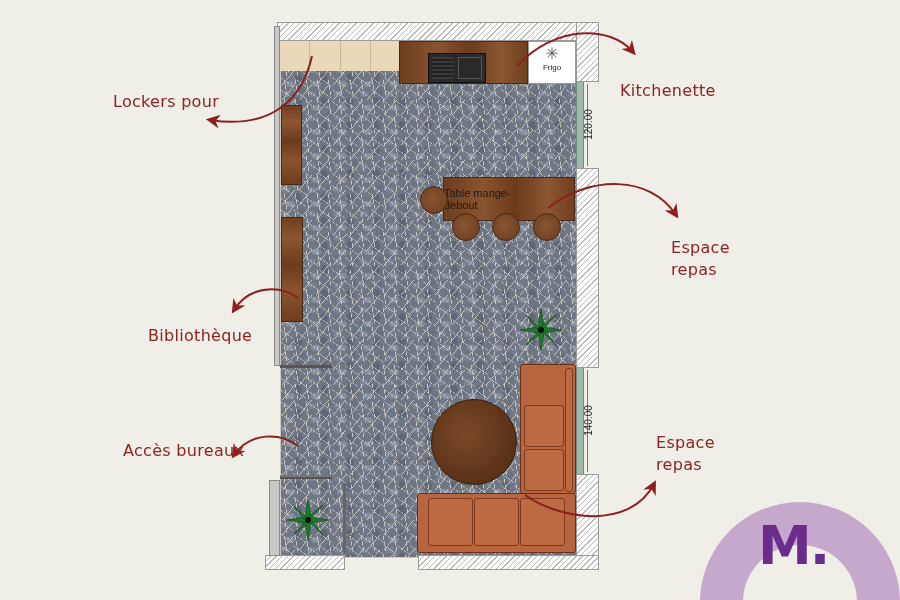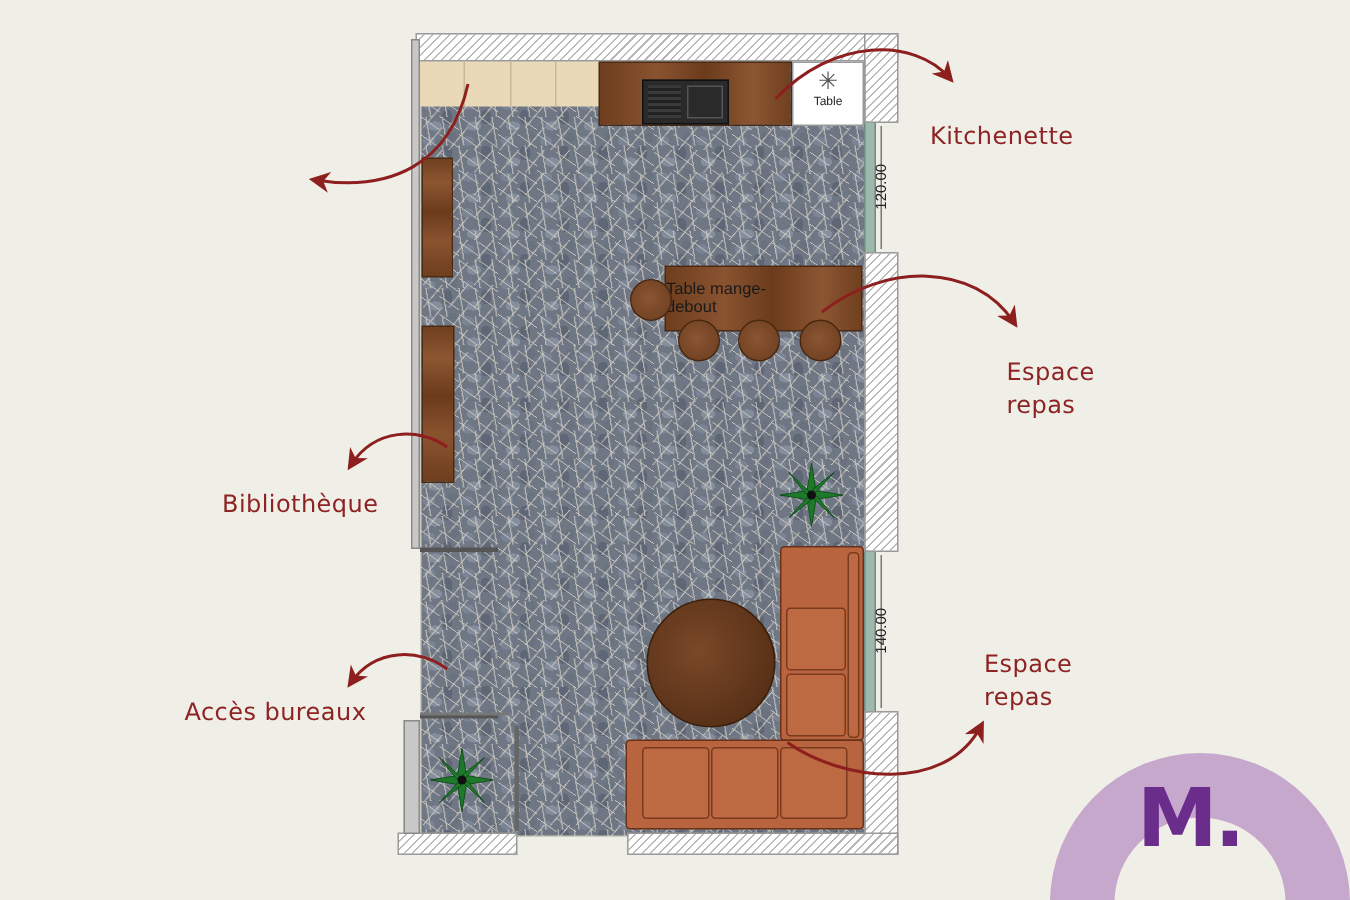--- a/index.html
+++ b/index.html
@@ -63,21 +63,21 @@
   </div>
 
   <div class="abs wood" style="left:134px;top:19px;width:129px;height:43px;"></div>
   <div class="abs" style="left:163px;top:31px;width:58px;height:30px;background:#2a2a2a;border:1px solid #111;box-sizing:border-box;">
     <div style="position:absolute;left:3px;top:3px;width:22px;height:22px;background:repeating-linear-gradient(0deg,#3a3a3a 0 2px,#222 2px 4px);"></div>
     <div style="position:absolute;left:29px;top:3px;width:24px;height:22px;border:1px solid #555;box-sizing:border-box;"></div>
   </div>
 
   <div class="abs" style="left:263px;top:19px;width:48px;height:43px;background:#fff;border:1px solid #999;box-sizing:border-box;text-align:center;">
     <div style="font-size:16px;color:#555;line-height:18px;margin-top:3px;">✳</div>
-    <div style="font-family:'Liberation Sans',sans-serif;font-size:8px;color:#222;">Table</div>
+    <div style="font-family:'Liberation Sans',sans-serif;font-size:8px;color:#222;">Frigo</div>
   </div>
 
   <div class="abs wood-v" style="left:16px;top:83px;width:21px;height:80px;"></div>
   <div class="abs wood-v" style="left:16px;top:195px;width:22px;height:105px;"></div>
 
   <div class="abs wood" style="left:178px;top:155px;width:132px;height:44px;display:flex;align-items:center;justify-content:center;">
     <span style="font-family:'Liberation Sans',sans-serif;font-size:11px;color:#1a1a1a;margin-right:32px;">Table mange-debout</span>
   </div>
   <div class="stool" style="left:155px;top:164px;"></div>
   <div class="stool" style="left:187px;top:191px;"></div>
@@ -148,25 +148,26 @@
     <path d="M298,298 C280,285 250,285 234,310" marker-end="url(#ah)"></path>
     <path d="M298,446 C280,432 250,432 234,455" marker-end="url(#ah)"></path>
     <path d="M525,495 C560,520 630,530 654,484" marker-end="url(#ah)"></path>
   </g>
 </svg>
 
 <div class="label" style="left:620px;top:80px;">
   <span>Kitchenette</span>
 </div>
 <div class="label" style="left:113px;top:91px;">
+  <div>Lockers pour</div>
 </div>
 <div class="label" style="left:148px;top:325px;">
   <span>Bibliothèque</span>
 </div>
-<div class="label" style="left:123px;top:464px;">
+<div class="label" style="left:123px;top:440px;">
   <span>Accès bureaux</span>
 </div>
 <div class="label" style="left:671px;top:237px;">
   <div>Espace</div>
   <div>repas</div>
 </div>
 <div class="label" style="left:656px;top:432px;">
   <div>Espace</div>
   <div>repas</div>
 </div>

